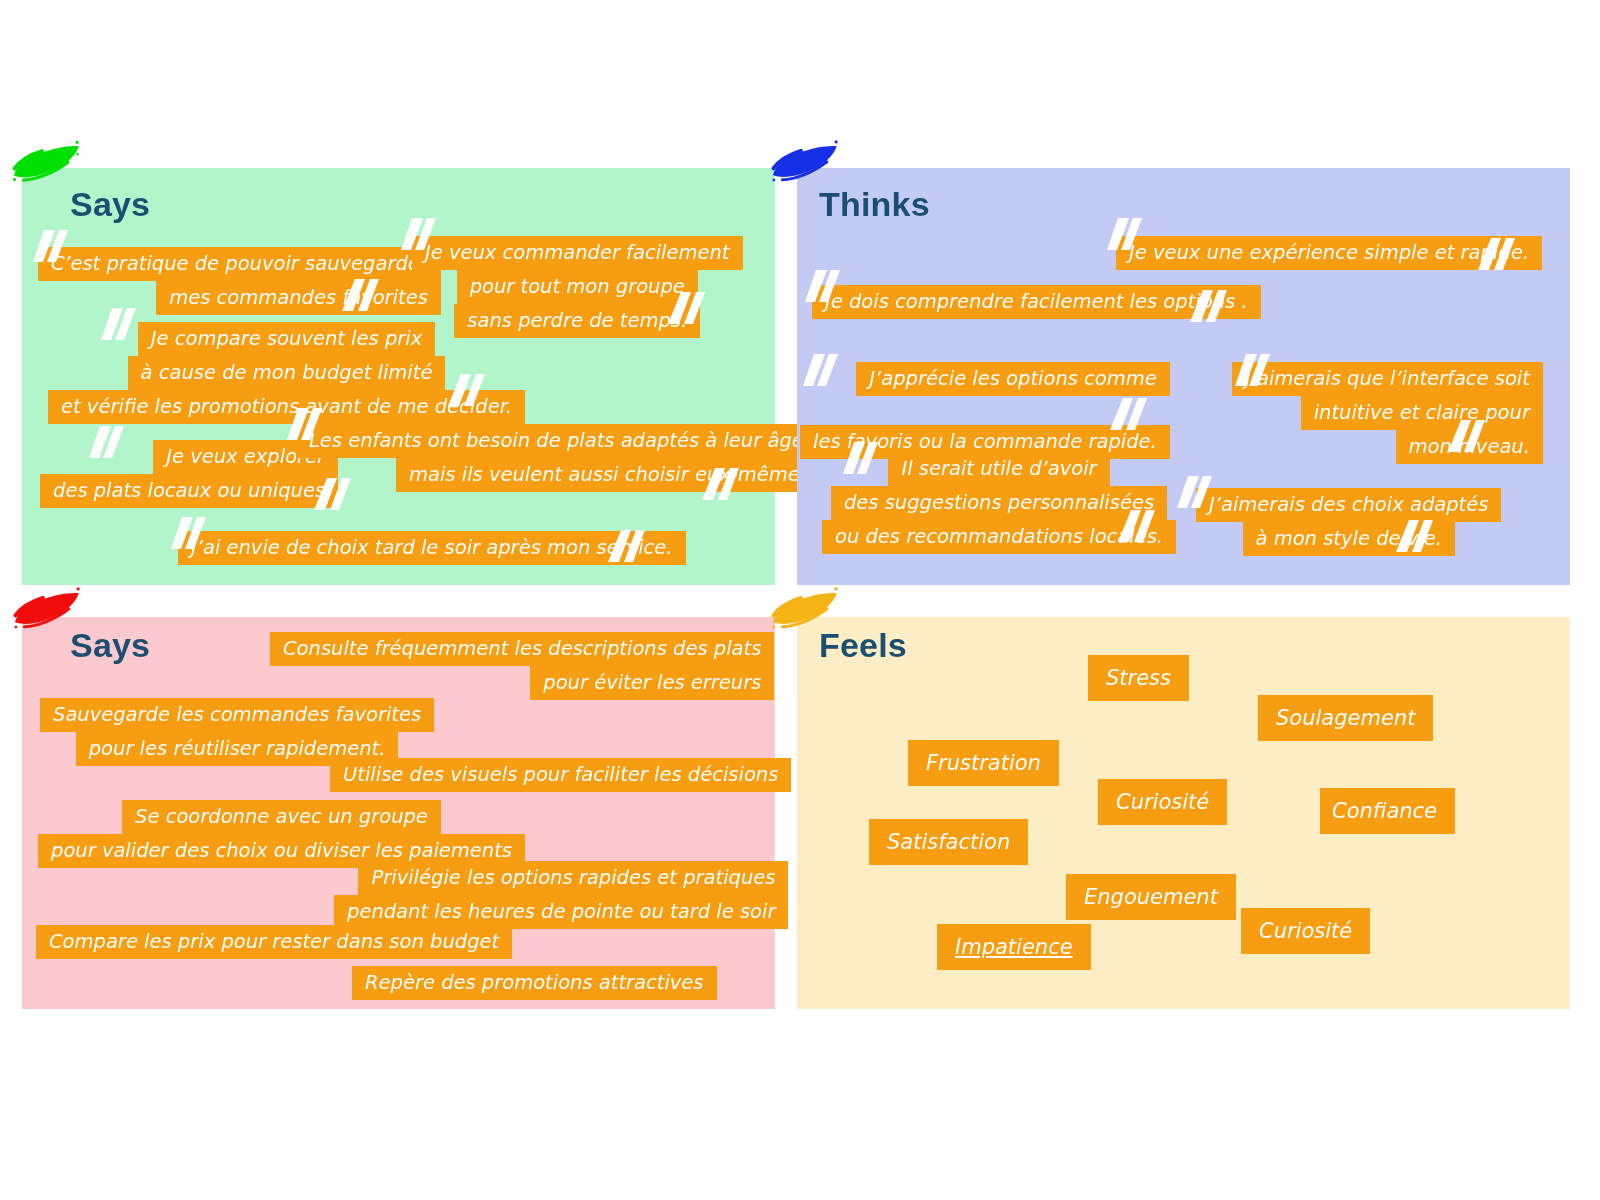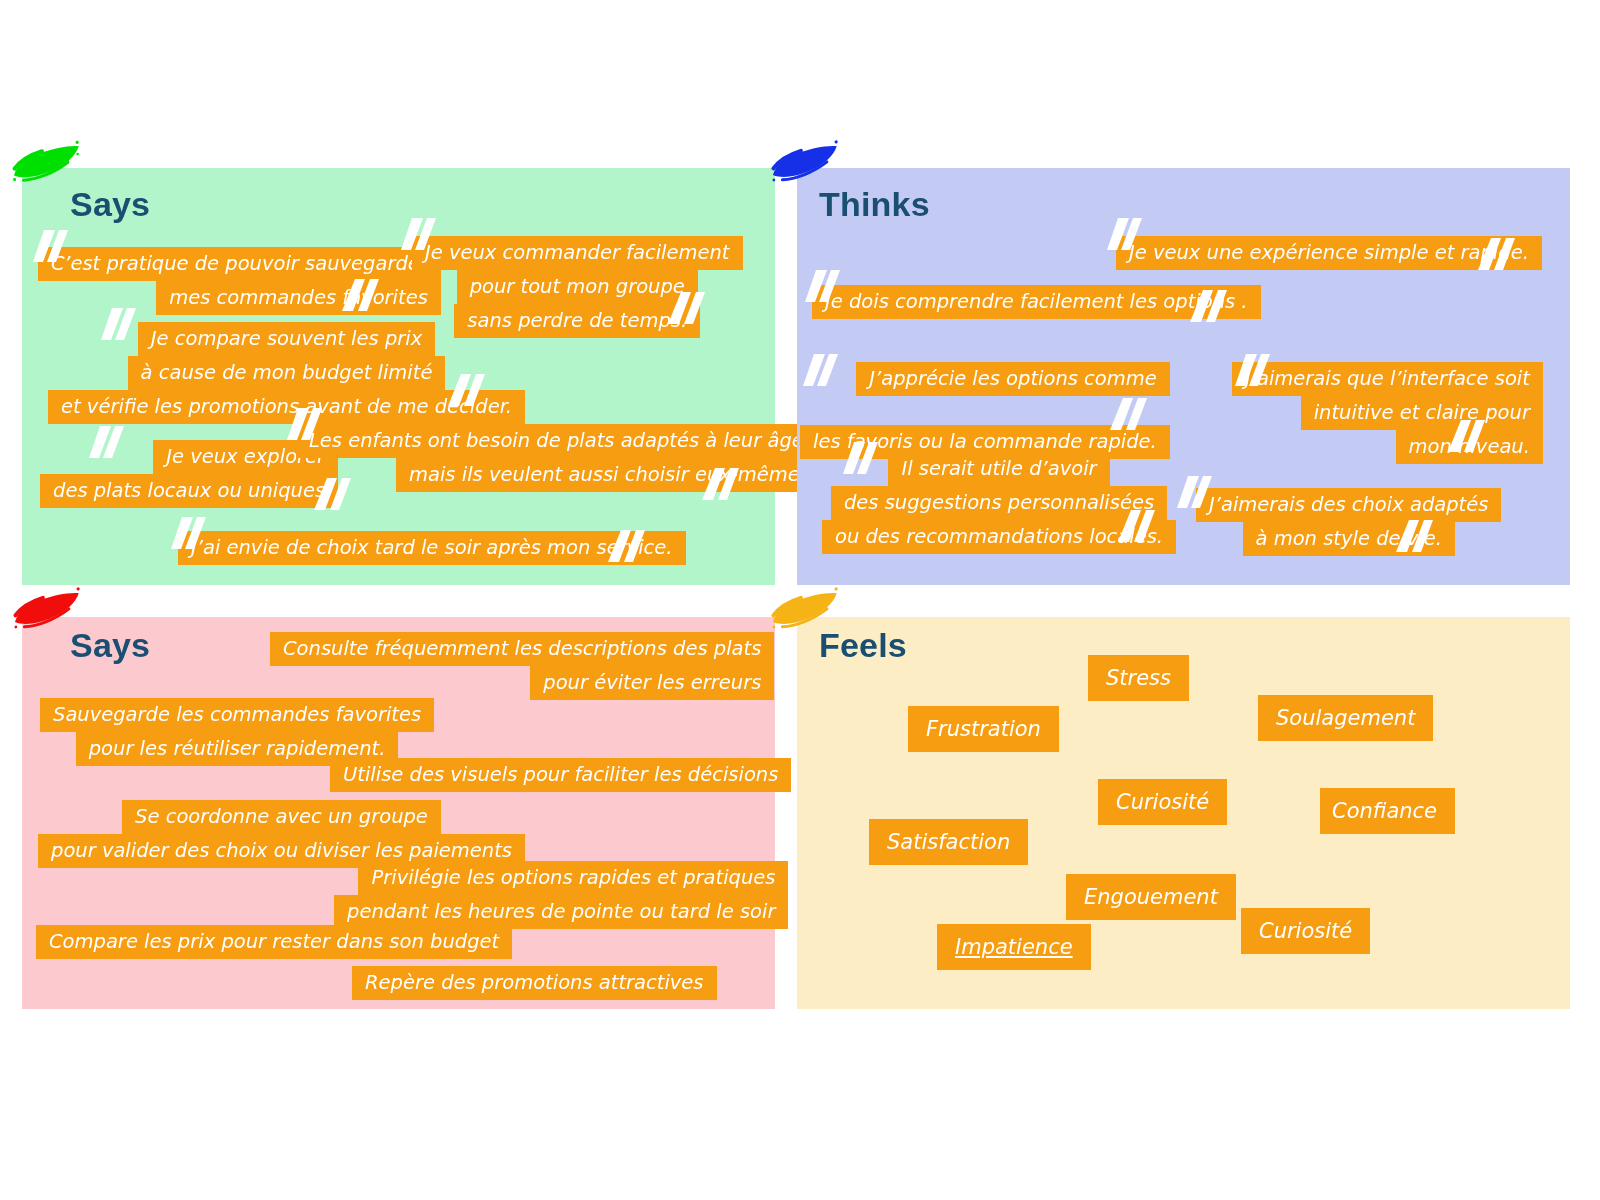--- a/index.html
+++ b/index.html
@@ -409,21 +409,21 @@
     <svg viewBox="0 0 78 30" preserveAspectRatio="none">
       <path d="M4,16 C11,7 23,4 37,5 C51,6 64,8 74,13 C68,21 54,26 38,26 C24,26 11,23 4,16 Z" fill="#f5b316"></path>
       <path d="M7,10 C15,5 27,3 39,4" stroke="#f5b316" stroke-width="4" fill="none" stroke-linecap="round"></path>
       <path d="M11,24 C23,28 41,29 59,24" stroke="#f5b316" stroke-width="3" fill="none" stroke-linecap="round"></path>
       <circle cx="75" cy="9" r="1.6" fill="#f5b316"></circle>
         <circle cx="3" cy="21" r="1.4" fill="#f5b316"></circle>
     </svg>
   </div>
 
   <div class="tag" style="left:1088px;top:655px;">Stress</div>
-  <div class="tag" style="left:908px;top:706px;">Frustration</div>
+  <div class="tag" style="left:908px;top:740px;">Frustration</div>
   <div class="tag" style="left:1258px;top:695px;">Soulagement</div>
   <div class="tag" style="left:1098px;top:779px;">Curiosité</div>
   <div class="tag" style="left:1320px;top:788px;padding-left:12px;">Confiance</div>
   <div class="tag" style="left:869px;top:819px;">Satisfaction</div>
   <div class="tag" style="left:1066px;top:874px;">Engouement</div>
   <div class="tag" style="left:1241px;top:908px;">Curiosité</div>
   <div class="tag" style="left:937px;top:924px;text-decoration:underline;">Impatience</div>
 
 </div>
 

